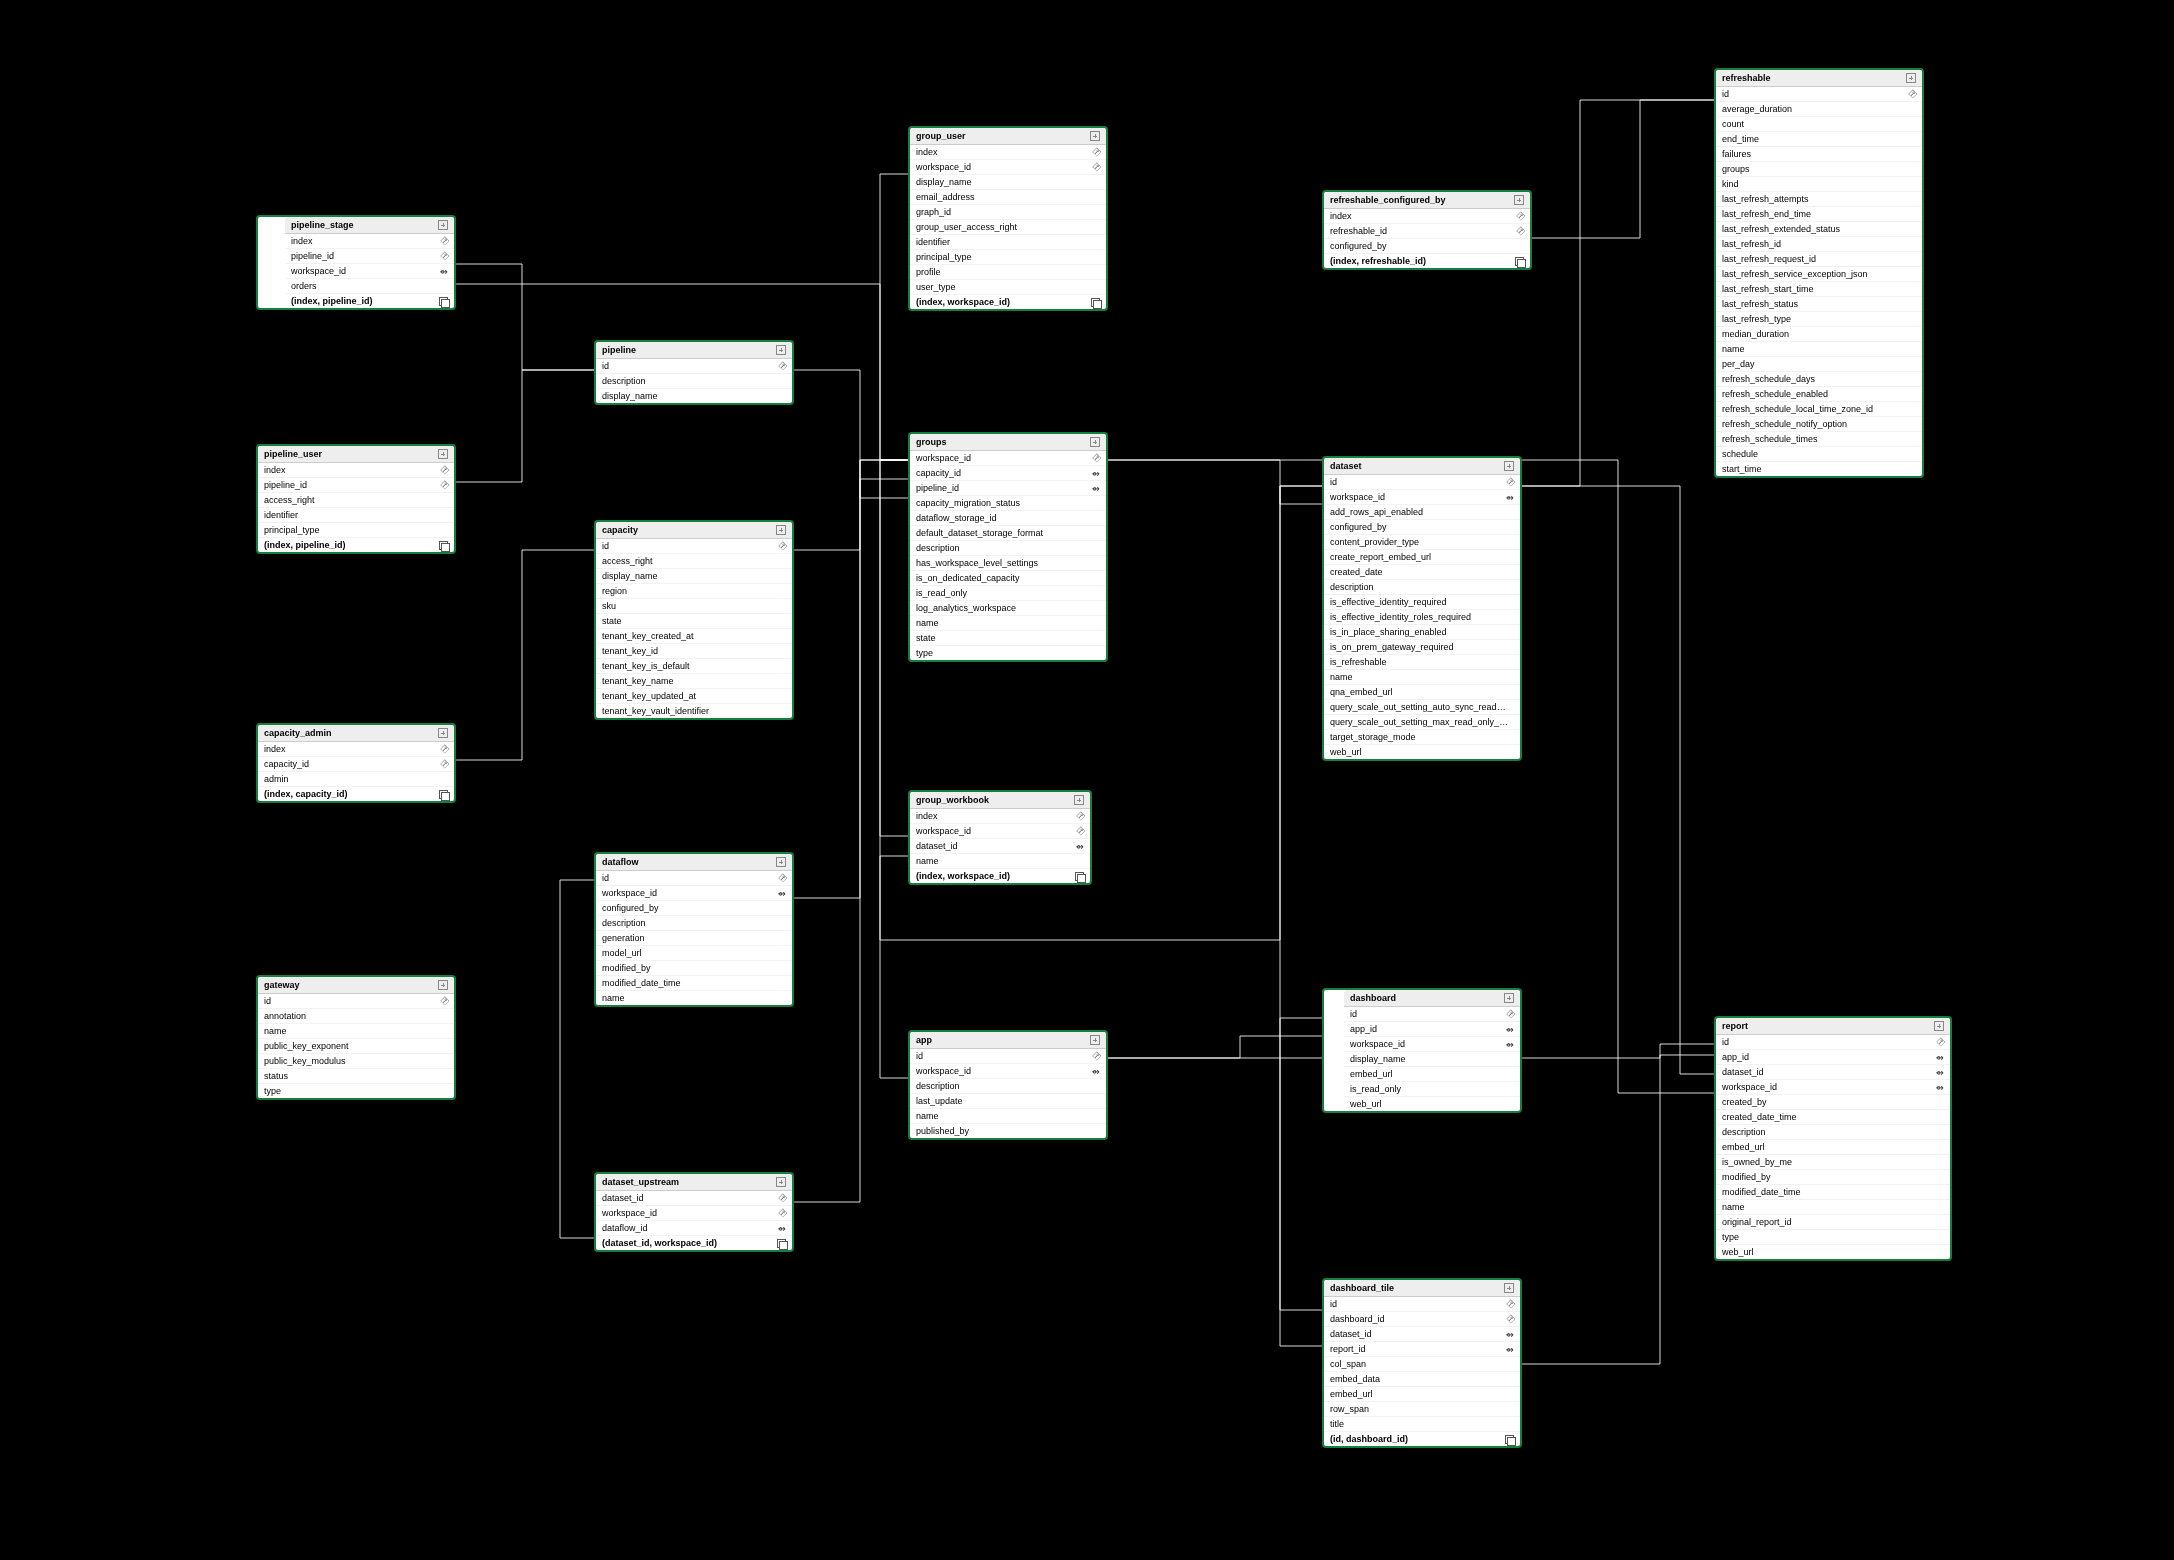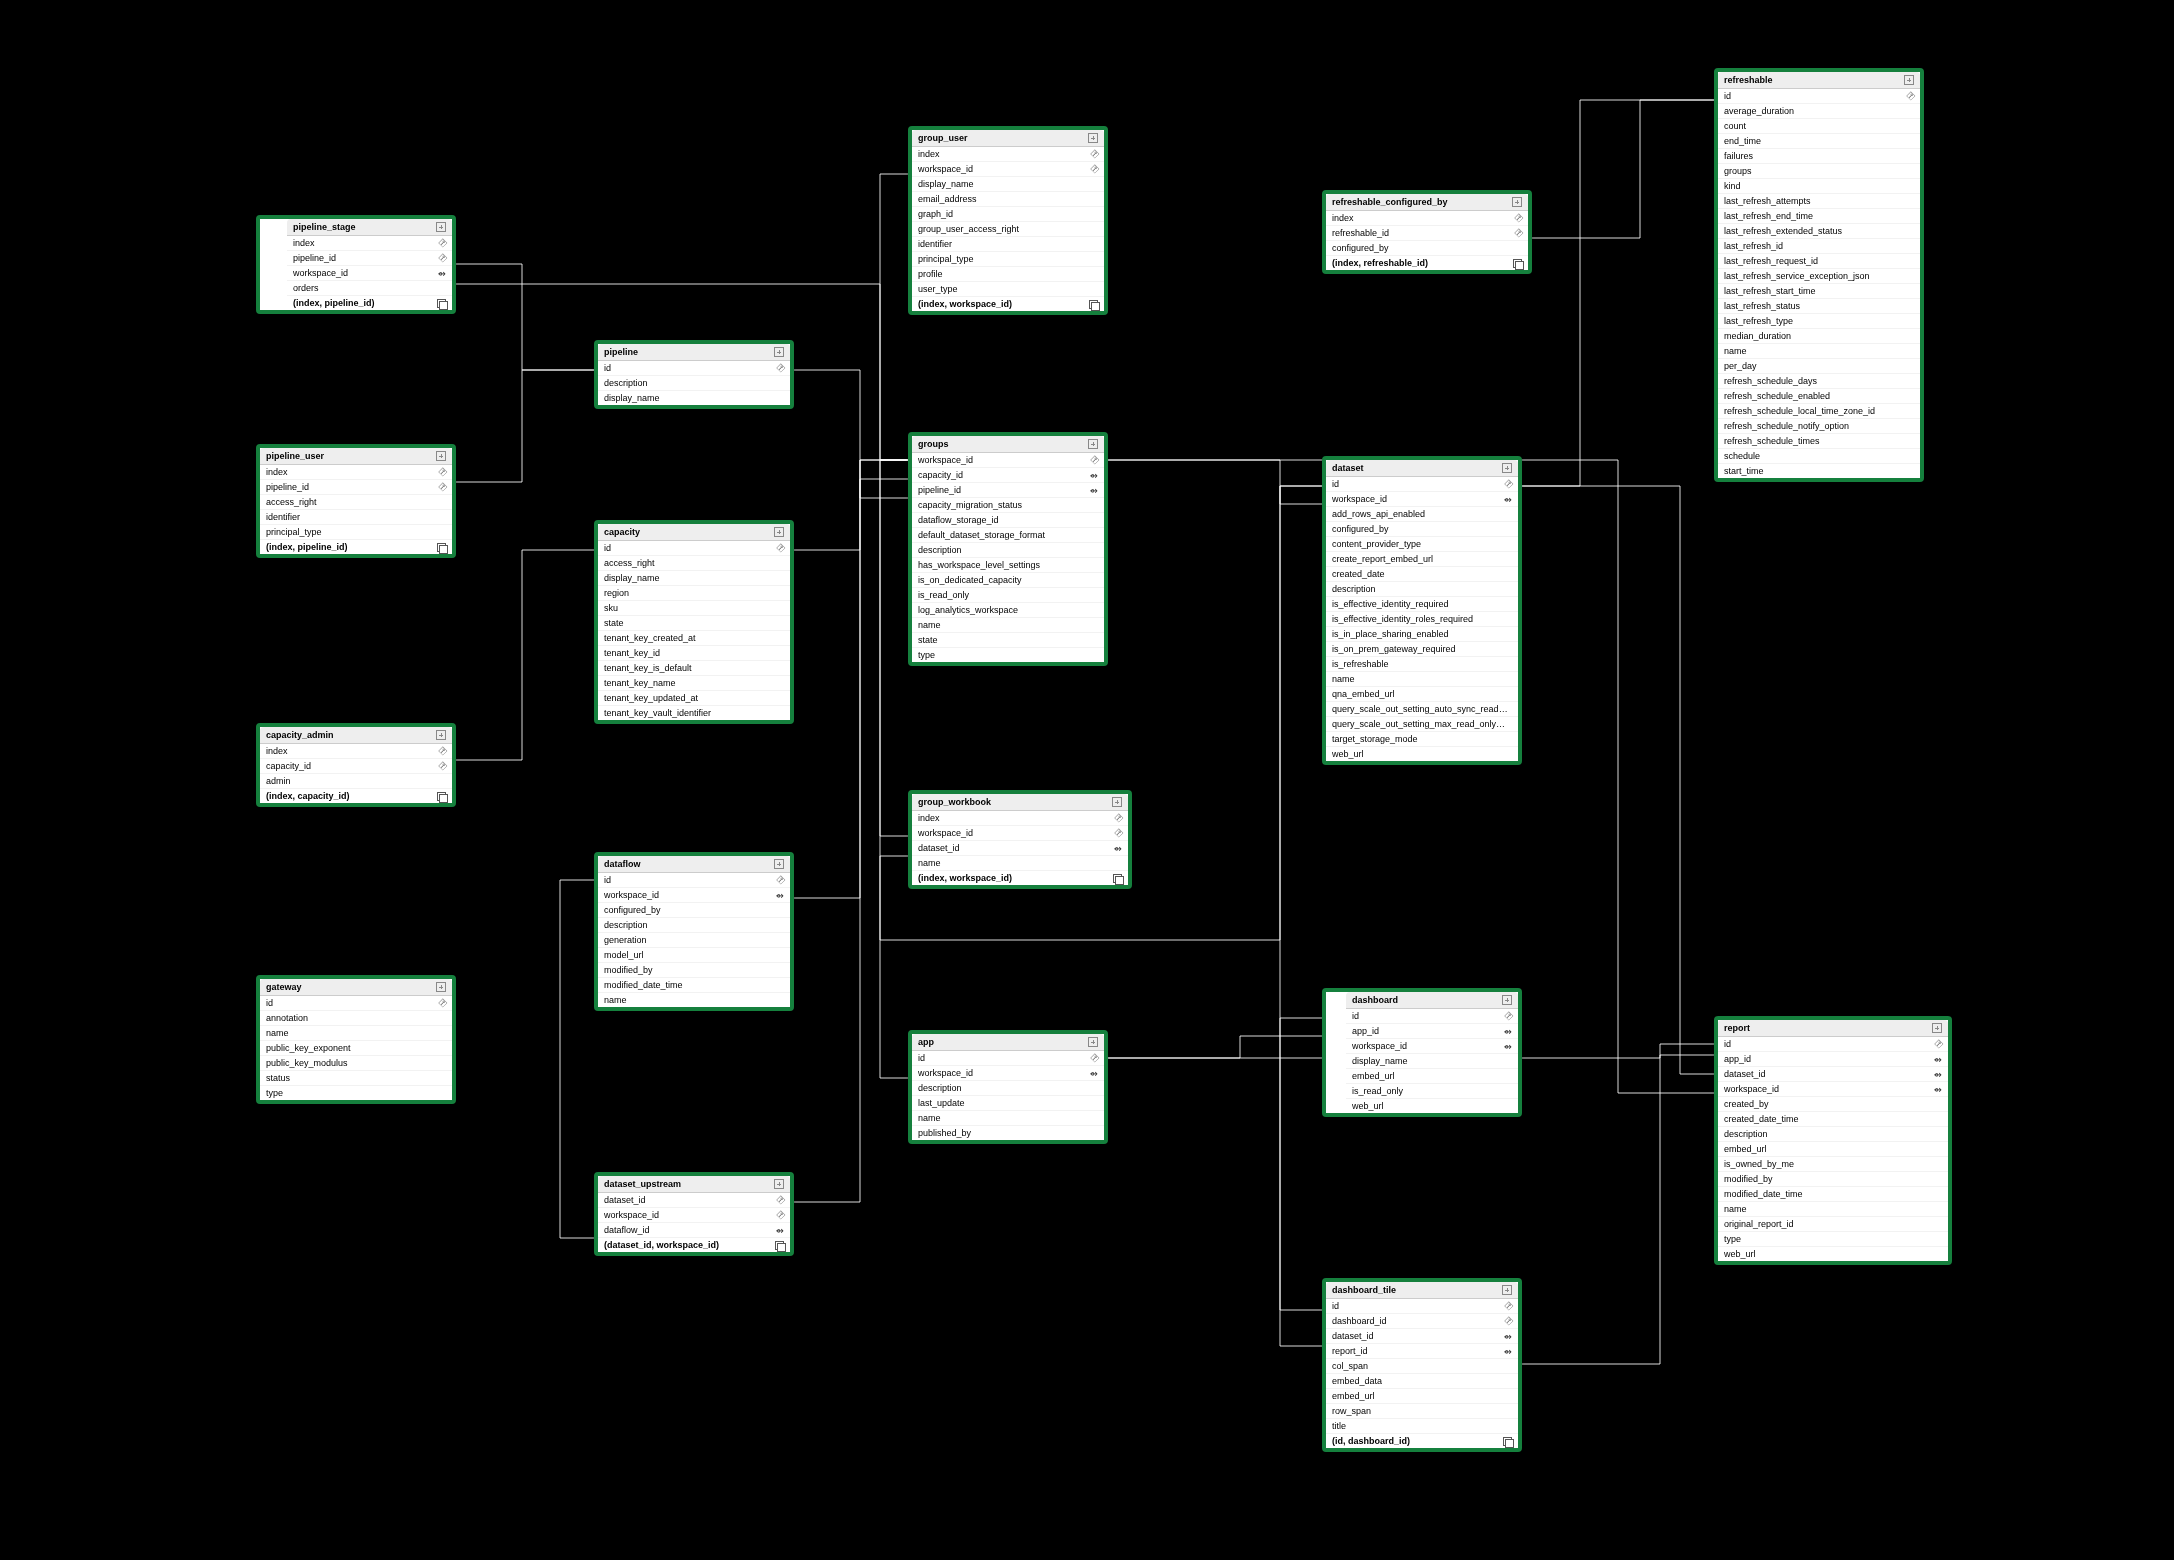--- a/index.html
+++ b/index.html
@@ -13,21 +13,21 @@
     overflow: hidden;
   }
   .canvas {
     position: relative;
     width: 2174px;
     height: 1560px;
   }
   .entity {
     position: absolute;
     background: #fff;
-    border: 4px solid #15803d;
+    border: 2px solid #15803d;
     border-radius: 4px;
     font-size: 9px;
     color: #000;
     box-shadow: 0 1px 2px rgba(0,0,0,.4);
   }
   .entity-header {
     display: flex;
     justify-content: space-between;
     align-items: center;
     background: #eee;
@@ -510,21 +510,21 @@
       </div>
       <div class="row">
         <span class="name">state</span>
         <span class="mark"></span>
       </div>
       <div class="row">
         <span class="name">type</span>
         <span class="mark"></span>
       </div>
     </div>
-    <div class="entity" style="left: 908px; top: 790px; width: 224px;">
+    <div class="entity" style="left: 908px; top: 790px; width: 184px;">
       <div class="entity-header">
         <span>group_workbook</span>
         <span class="expand"></span>
       </div>
       <div class="row">
         <span class="name">index</span>
         <span class="mark">
           <span class="key-icon">⚿</span>
         </span>
       </div>

